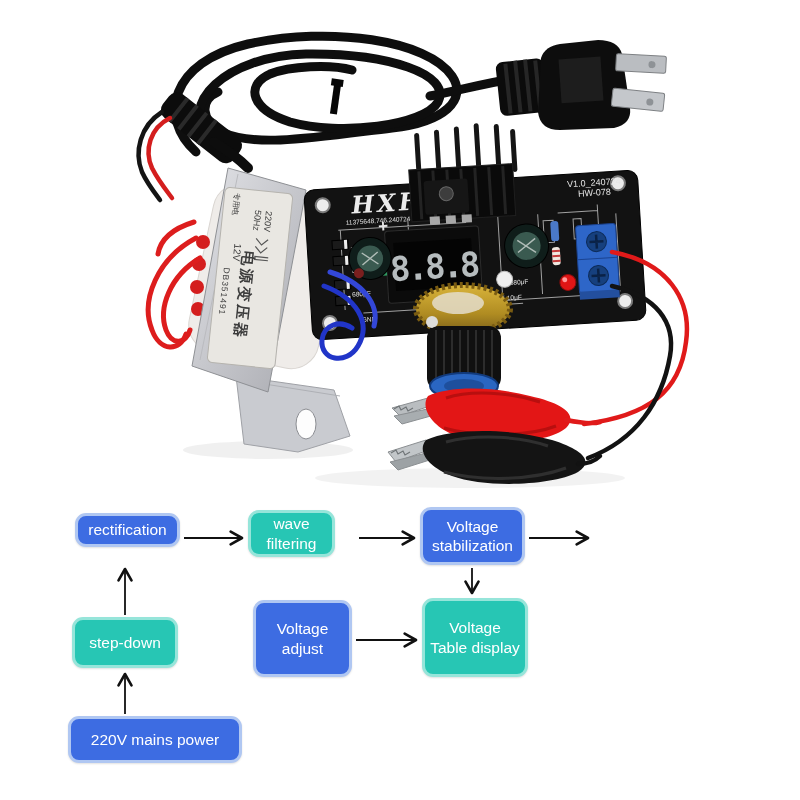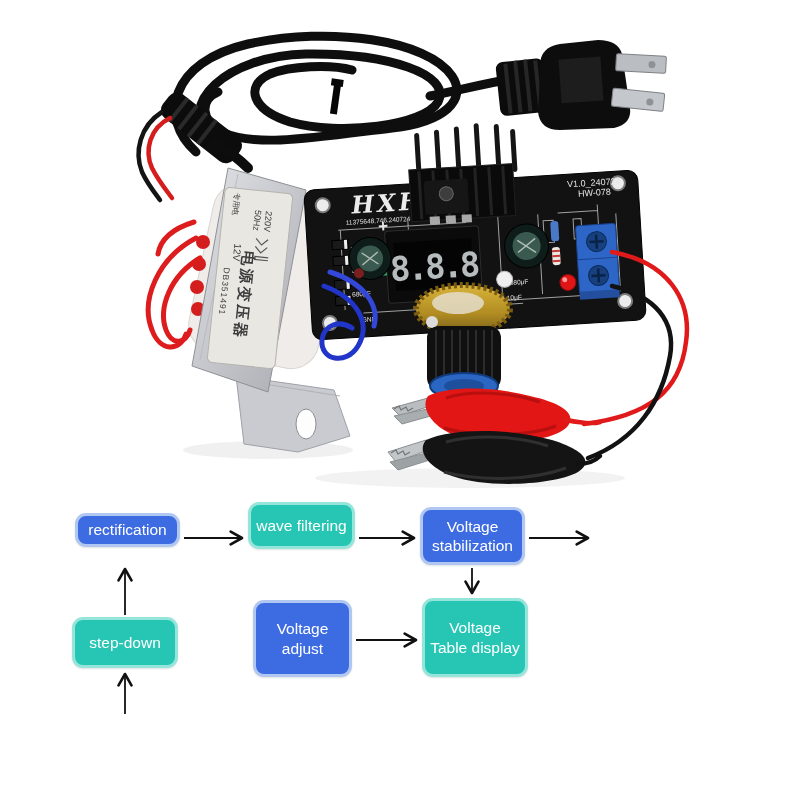--- a/index.html
+++ b/index.html
@@ -259,33 +259,36 @@
         <line x1="472" y1="78" x2="472" y2="103" marker-end="url(#ah)"></line>
         <line x1="356" y1="150" x2="416" y2="150" marker-end="url(#ah)"></line>
         <line x1="125" y1="125" x2="125" y2="79" marker-end="url(#ah)"></line>
         <line x1="125" y1="224" x2="125" y2="184" marker-end="url(#ah)"></line>
       </g>
     </svg>
 
     <div class="fc-node fc-blue" style="left:75px;top:23px;width:105px;height:34px">
       <span class="fc-label">rectification</span>
     </div>
-    <div class="fc-node fc-teal" style="left:248px;top:12px;width:107px;height:47px">
+    <div class="fc-node fc-teal" style="left:248px;top:20px;width:87px;height:47px">
       <span class="fc-label">wave filtering</span>
     </div>
     <div class="fc-node fc-blue" style="left:420px;top:17px;width:105px;height:58px">
       <span class="fc-label">Voltage
 stabilization</span>
     </div>
     <div class="fc-node fc-teal" style="left:72px;top:127px;width:106px;height:51px">
       <span class="fc-label">step-down</span>
     </div>
     <div class="fc-node fc-blue" style="left:253px;top:110px;width:99px;height:77px">
       <span class="fc-label">Voltage
 adjust</span>
     </div>
     <div class="fc-node fc-teal" style="left:422px;top:108px;width:106px;height:79px">
       <span class="fc-label">Voltage
 Table display</span>
     </div>
+    <div class="fc-node fc-blue" style="left:68px;top:226px;width:174px;height:47px">
+      <span class="fc-label">220V mains power</span>
+    </div>
   </div>
 
 </div>
 
 </body></html>

